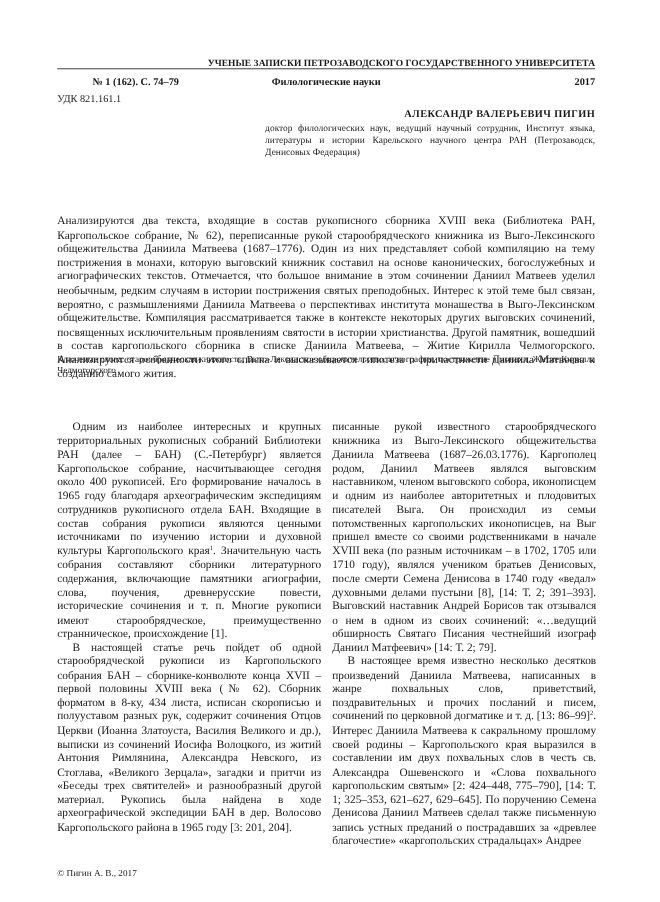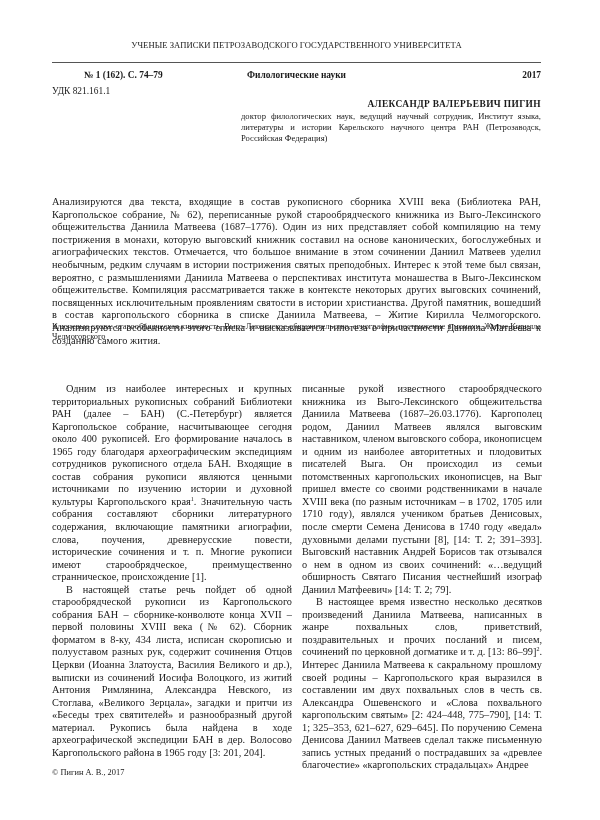--- a/index.html
+++ b/index.html
@@ -1,21 +1,21 @@
 <!DOCTYPE html>
 <html><head>
 <meta charset="utf-8">
 <style>
   html, body { margin:0; padding:0; background:#ffffff; }
   body { width:600px; height:820px; position:relative; overflow:hidden;
          font-family:"Liberation Serif", "DejaVu Serif", serif; color:#1a1a1a; }
   .page { position:absolute; left:52px; top:0; width:489px; }
 
-  .journal { position:absolute; top:40px; left:0; width:489px; text-align:center;
-             font-weight:normal; font-size:8.6px; letter-spacing:0.05px; }
+  .journal { position:absolute; top:52px; left:0; width:489px; text-align:right;
+             font-weight:bold; font-size:8.6px; letter-spacing:0.05px; }
   .rule { position:absolute; top:62px; left:0; width:489px; height:0; border-top:1px solid #555; }
 
   .meta-row { position:absolute; top:70px; left:0; width:489px; font-size:9.4px; font-weight:bold; }
   .meta-row .l { position:absolute; left:0;margin-left:32px; }
   .meta-row .c { position:absolute; left:0; width:489px; text-align:center; }
   .meta-row .r { position:absolute; right:0; }
   .udk { position:absolute; top:86px; left:0; font-size:9.4px; }
 
   .author { position:absolute; top:99px; right:0; width:300px; text-align:right; font-size:8.6px; line-height:11px; }
   .author .name { font-weight:bold; font-size:9.4px; letter-spacing:0.4px; margin-bottom:1px; }
@@ -29,40 +29,40 @@
               text-align:justify; letter-spacing:0.05px; }
   .keywords { position:absolute; top:322px; left:0; width:489px; font-size:8.4px; line-height:10.4px; text-align:justify; }
 
   .col { position:absolute; top:383px; width:240px; font-size:10.3px; line-height:12.55px; text-align:justify; }
   .col p { margin:0; text-indent:0; }
   .col p.ind { text-indent:14px; }
   .col-left { left:0; }
   .col-right { left:250px; }
   sup { font-size:6px; line-height:0; vertical-align:4px; }
 
-  .copyright { position:absolute; top:768px; left:0; font-size:8.4px; }
+  .copyright { position:absolute; top:789px; left:0; font-size:8.4px; }
 </style>
 </head>
 <body>
 
 <div class="page">
 
   <div class="journal">УЧЕНЫЕ ЗАПИСКИ ПЕТРОЗАВОДСКОГО ГОСУДАРСТВЕННОГО УНИВЕРСИТЕТА</div>
   <div class="rule"></div>
 
   <div class="meta-row">
     <span class="c">Филологические науки</span>
     <span class="l">№ 1 (162). С. 74–79</span>
     <span class="r">2017</span>
   </div>
   <div class="udk">УДК 821.161.1</div>
 
   <div class="author">
     <div class="name">АЛЕКСАНДР ВАЛЕРЬЕВИЧ ПИГИН</div>
-    <div class="aff">доктор филологических наук, ведущий научный сотрудник, Институт языка, литературы и истории Карельского научного центра РАН (Петрозаводск, Российская Федерация)</div>
+    <div class="aff">доктор филологических наук, ведущий научный сотрудник, Институт языка, литературы и истории Карельского научного центра РАН (Петрозаводск, Денисовых Федерация)</div>
   </div>
 
   <div class="title">
   </div>
 
   <div class="abstract">Анализируются два текста, входящие в состав рукописного сборника XVIII века (Библиотека РАН, Каргопольское собрание, № 62), переписанные рукой старообрядческого книжника из Выго-Лексинского общежительства Даниила Матвеева (1687–1776). Один из них представляет собой компиляцию на тему пострижения в монахи, которую выговский книжник составил на основе канонических, богослужебных и агиографических текстов. Отмечается, что большое внимание в этом сочинении Даниил Матвеев уделил необычным, редким случаям в истории пострижения святых преподобных. Интерес к этой теме был связан, вероятно, с размышлениями Даниила Матвеева о перспективах института монашества в Выго-Лексинском общежительстве. Компиляция рассматривается также в контексте некоторых других выговских сочинений, посвященных исключительным проявлениям святости в истории христианства. Другой памятник, вошедший в состав каргопольского сборника в списке Даниила Матвеева, – Житие Кирилла Челмогорского. Анализируются особенности этого списка и высказывается гипотеза о причастности Даниила Матвеева к созданию самого жития.</div>
   <div class="keywords">Ключевые слова: старообрядческая книжность, Выго-Лексинское общежительство, агиография, пострижение в монахи, Житие Кирилла Челмогорского</div>
 
   <div class="col col-left">
     <p class="ind"><span>Одним из наиболее интересных и крупных территориальных рукописных собраний Библиотеки РАН (далее – БАН) (С.-Петербург) является Каргопольское собрание, насчитывающее сегодня около 400 рукописей. Его формирование началось в 1965 году благодаря археографическим экспедициям сотрудников рукописного отдела БАН. Входящие в состав собрания рукописи являются ценными источниками по изучению истории и духовной культуры Каргопольского края</span><sup>1</sup><span>. Значительную часть собрания составляют сборники литературного содержания, включающие памятники агиографии, слова, поучения, древнерусские повести, исторические сочинения и т. п. Многие рукописи имеют старообрядческое, преимущественно странническое, происхождение [1].</span></p>

